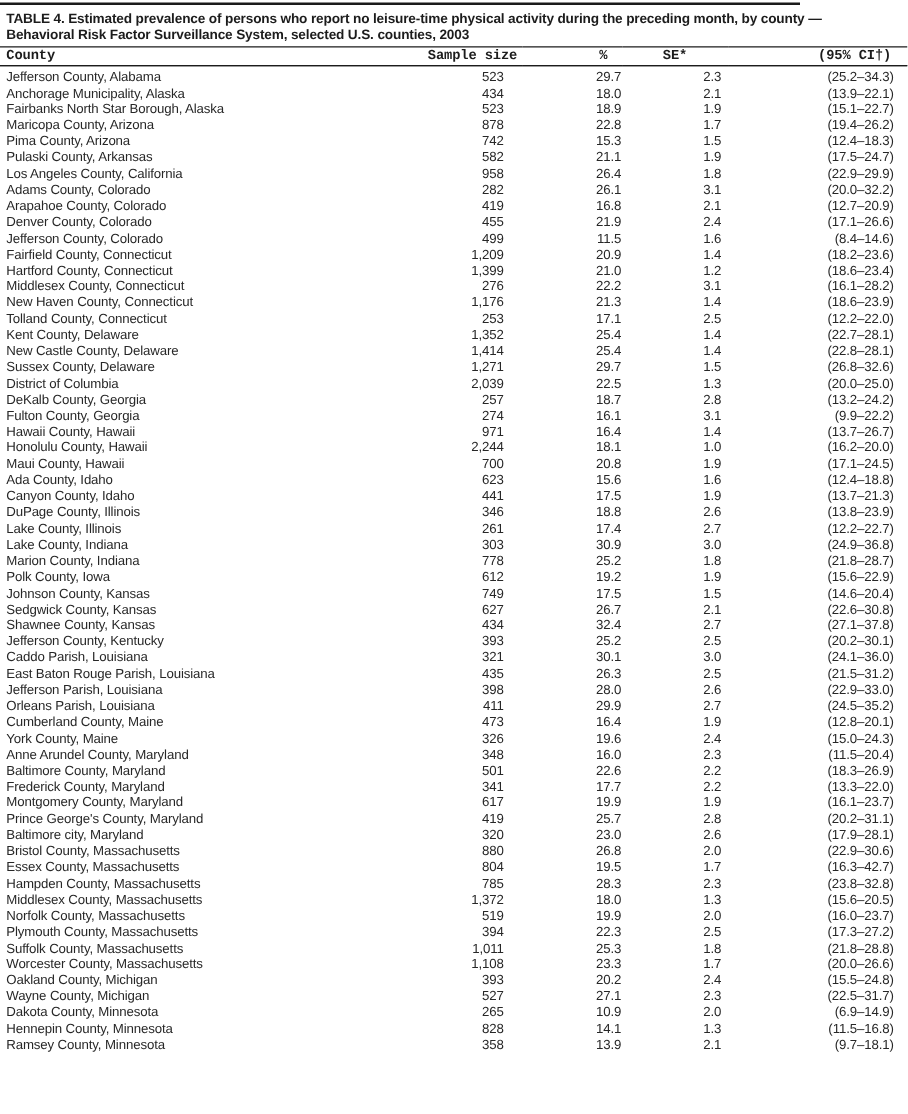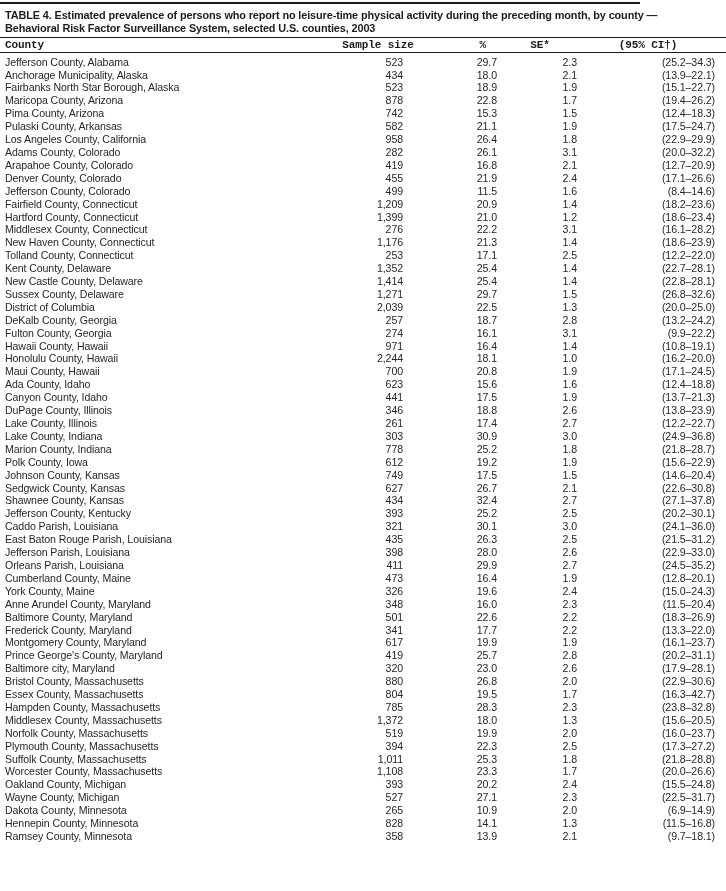--- a/index.html
+++ b/index.html
@@ -64,21 +64,21 @@
   tbody tr:first-child td { padding-top: 2px; }
   .col-county  { text-align: left;  padding-left: 5px; }
   th.col-county { padding-left: 5px; }
   td.col-sample { text-align: right; padding-right: 15px; }
   th.col-sample { text-align: center; padding-right: 2px; }
   td.col-pct    { text-align: right; padding-right: 1px; }
   th.col-pct    { text-align: right; padding-right: 12px; }
   td.col-se     { text-align: right; padding-right: 6px; }
   th.col-se     { padding-right: 1px; }
   td.col-ci     { text-align: right; padding-right: 11px; }
-  th.col-ci     { padding-right: 13px; }
+  th.col-ci     { text-align: right; padding-right: 13px; }
 </style>
 </head>
 <body>
 
 <div class="page">
 
   <div class="rule-top"></div>
 
   <div class="table-title">
     <span class="line">TABLE 4. Estimated prevalence of persons who report no leisure-time physical activity during the preceding month, by county —</span>
@@ -255,21 +255,21 @@
     <td class="col-sample">274</td>
     <td class="col-pct">16.1</td>
     <td class="col-se">3.1</td>
     <td class="col-ci">(9.9–22.2)</td>
   </tr>
         <tr>
     <td class="col-county">Hawaii County, Hawaii</td>
     <td class="col-sample">971</td>
     <td class="col-pct">16.4</td>
     <td class="col-se">1.4</td>
-    <td class="col-ci">(10.8–19.1)</td>
+    <td class="col-ci">(13.7–26.7)</td>
   </tr>
         <tr>
     <td class="col-county">Honolulu County, Hawaii</td>
     <td class="col-sample">2,244</td>
     <td class="col-pct">18.1</td>
     <td class="col-se">1.0</td>
     <td class="col-ci">(16.2–20.0)</td>
   </tr>
         <tr>
     <td class="col-county">Maui County, Hawaii</td>

